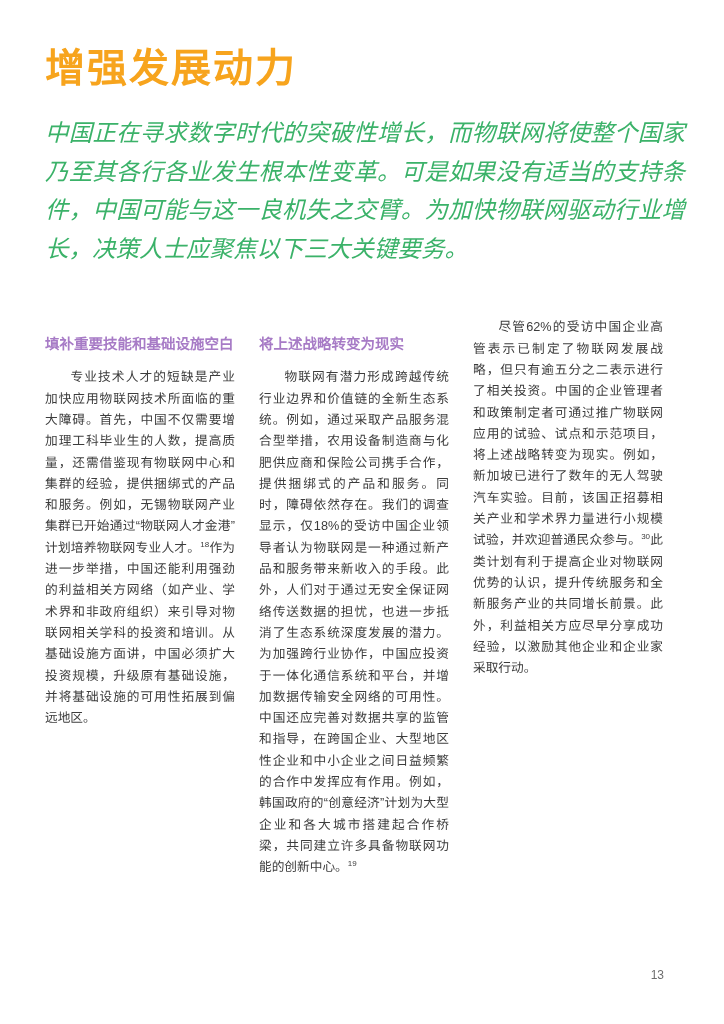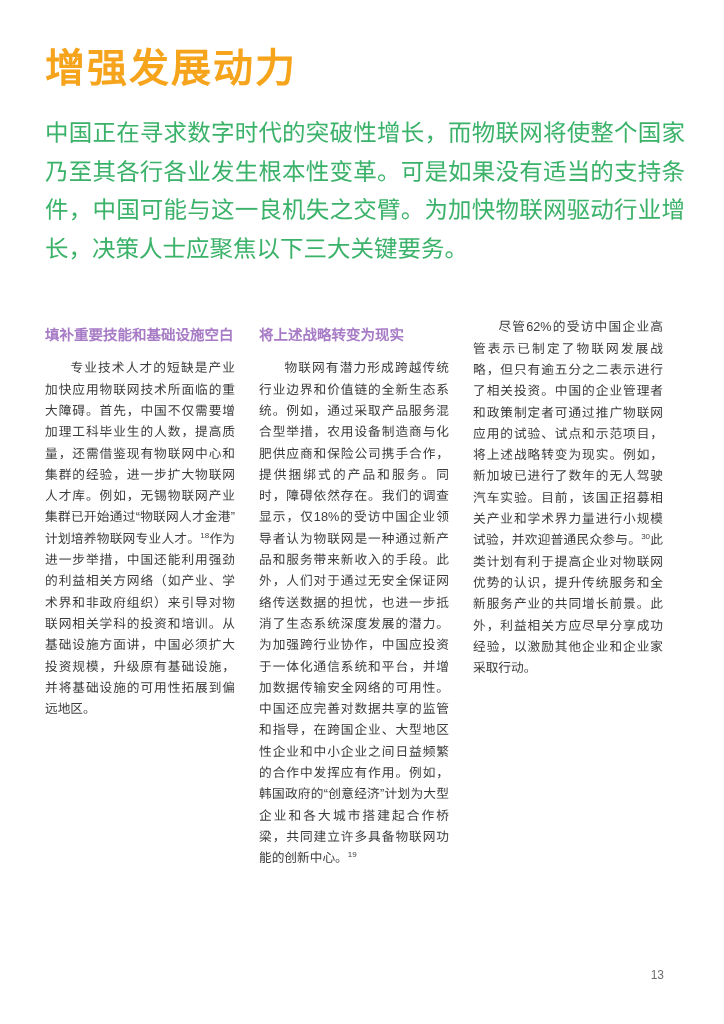--- a/index.html
+++ b/index.html
@@ -33,32 +33,33 @@
     color: var(--title-color);
   }
   .intro {
     margin: 22px 0 16px 0;
     width: 640px;
     font-size: 23.5px;
     line-height: 38.6px;
     font-weight: 400;
     color: var(--intro-color);
     text-align: justify;
+    font-style: italic;
   }
   .columns {
     margin-top: 49px;
     display: flex;
     gap: 24px;
   }
   .column {
     width: 190px;
     flex: 0 0 190px;
   }
   .col-header {
-    margin: 8px 0 13px 0;
+    margin: 17px 0 13px 0;
     font-size: 14.5px;
     line-height: 20px;
     font-weight: 700;
     color: var(--header-color);
   }
   .col-body {
     margin: 0;
     font-size: 12.7px;
     line-height: 21.3px;
     color: var(--body-color);
@@ -84,21 +85,21 @@
 
 <div class="page" style="--title-color: #F7A41D; --intro-color: #3BB269; --header-color: #A77BC6; --body-color: #3C3C3C; --pagenum-color: #6E6E6E;">
   <div class="content">
     <h1 class="doc-title">增强发展动力</h1>
 
     <p class="intro">中国正在寻求数字时代的突破性增长，而物联网将使整个国家乃至其各行各业发生根本性变革。可是如果没有适当的支持条件，中国可能与这一良机失之交臂。为加快物联网驱动行业增长，决策人士应聚焦以下三大关键要务。</p>
 
     <div class="columns">
         <div class="column">
           <h2 class="col-header">填补重要技能和基础设施空白</h2>
-          <p class="col-body"><span>专业技术人才的短缺是产业加快应用物联网技术所面临的重大障碍。首先，中国不仅需要增加理工科毕业生的人数，提高质量，还需借鉴现有物联网中心和集群的经验，进一步扩大物联网人才库。例如，无锡物联网产业集群已开始通过“物联网人才金港”计划培养物联网专业人才。</span><sup>18</sup><span>作为进一步举措，中国还能利用强劲的利益相关方网络（如产业、学术界和非政府组织）来引导对物联网相关学科的投资和培训。从基础设施方面讲，中国必须扩大投资规模，升级原有基础设施，并将基础设施的可用性拓展到偏远地区。</span></p>
+          <p class="col-body"><span>专业技术人才的短缺是产业加快应用物联网技术所面临的重大障碍。首先，中国不仅需要增加理工科毕业生的人数，提高质量，还需借鉴现有物联网中心和集群的经验，提供捆绑式的产品和服务。例如，无锡物联网产业集群已开始通过“物联网人才金港”计划培养物联网专业人才。</span><sup>18</sup><span>作为进一步举措，中国还能利用强劲的利益相关方网络（如产业、学术界和非政府组织）来引导对物联网相关学科的投资和培训。从基础设施方面讲，中国必须扩大投资规模，升级原有基础设施，并将基础设施的可用性拓展到偏远地区。</span></p>
         </div>
         <div class="column">
           <h2 class="col-header">将上述战略转变为现实</h2>
           <p class="col-body"><span>物联网有潜力形成跨越传统行业边界和价值链的全新生态系统。例如，通过采取产品服务混合型举措，农用设备制造商与化肥供应商和保险公司携手合作，提供捆绑式的产品和服务。同时，障碍依然存在。我们的调查显示，仅18%的受访中国企业领导者认为物联网是一种通过新产品和服务带来新收入的手段。此外，人们对于通过无安全保证网络传送数据的担忧，也进一步抵消了生态系统深度发展的潜力。为加强跨行业协作，中国应投资于一体化通信系统和平台，并增加数据传输安全网络的可用性。中国还应完善对数据共享的监管和指导，在跨国企业、大型地区性企业和中小企业之间日益频繁的合作中发挥应有作用。例如，韩国政府的“创意经济”计划为大型企业和各大城市搭建起合作桥梁，共同建立许多具备物联网功能的创新中心。</span><sup>19</sup></p>
         </div>
         <div class="column">
           <p class="col-body"><span>尽管62%的受访中国企业高管表示已制定了物联网发展战略，但只有逾五分之二表示进行了相关投资。中国的企业管理者和政策制定者可通过推广物联网应用的试验、试点和示范项目，将上述战略转变为现实。例如，新加坡已进行了数年的无人驾驶汽车实验。目前，该国正招募相关产业和学术界力量进行小规模试验，并欢迎普通民众参与。</span><sup>30</sup><span>此类计划有利于提高企业对物联网优势的认识，提升传统服务和全新服务产业的共同增长前景。此外，利益相关方应尽早分享成功经验，以激励其他企业和企业家采取行动。</span></p>
         </div>
       </div>
   </div>

